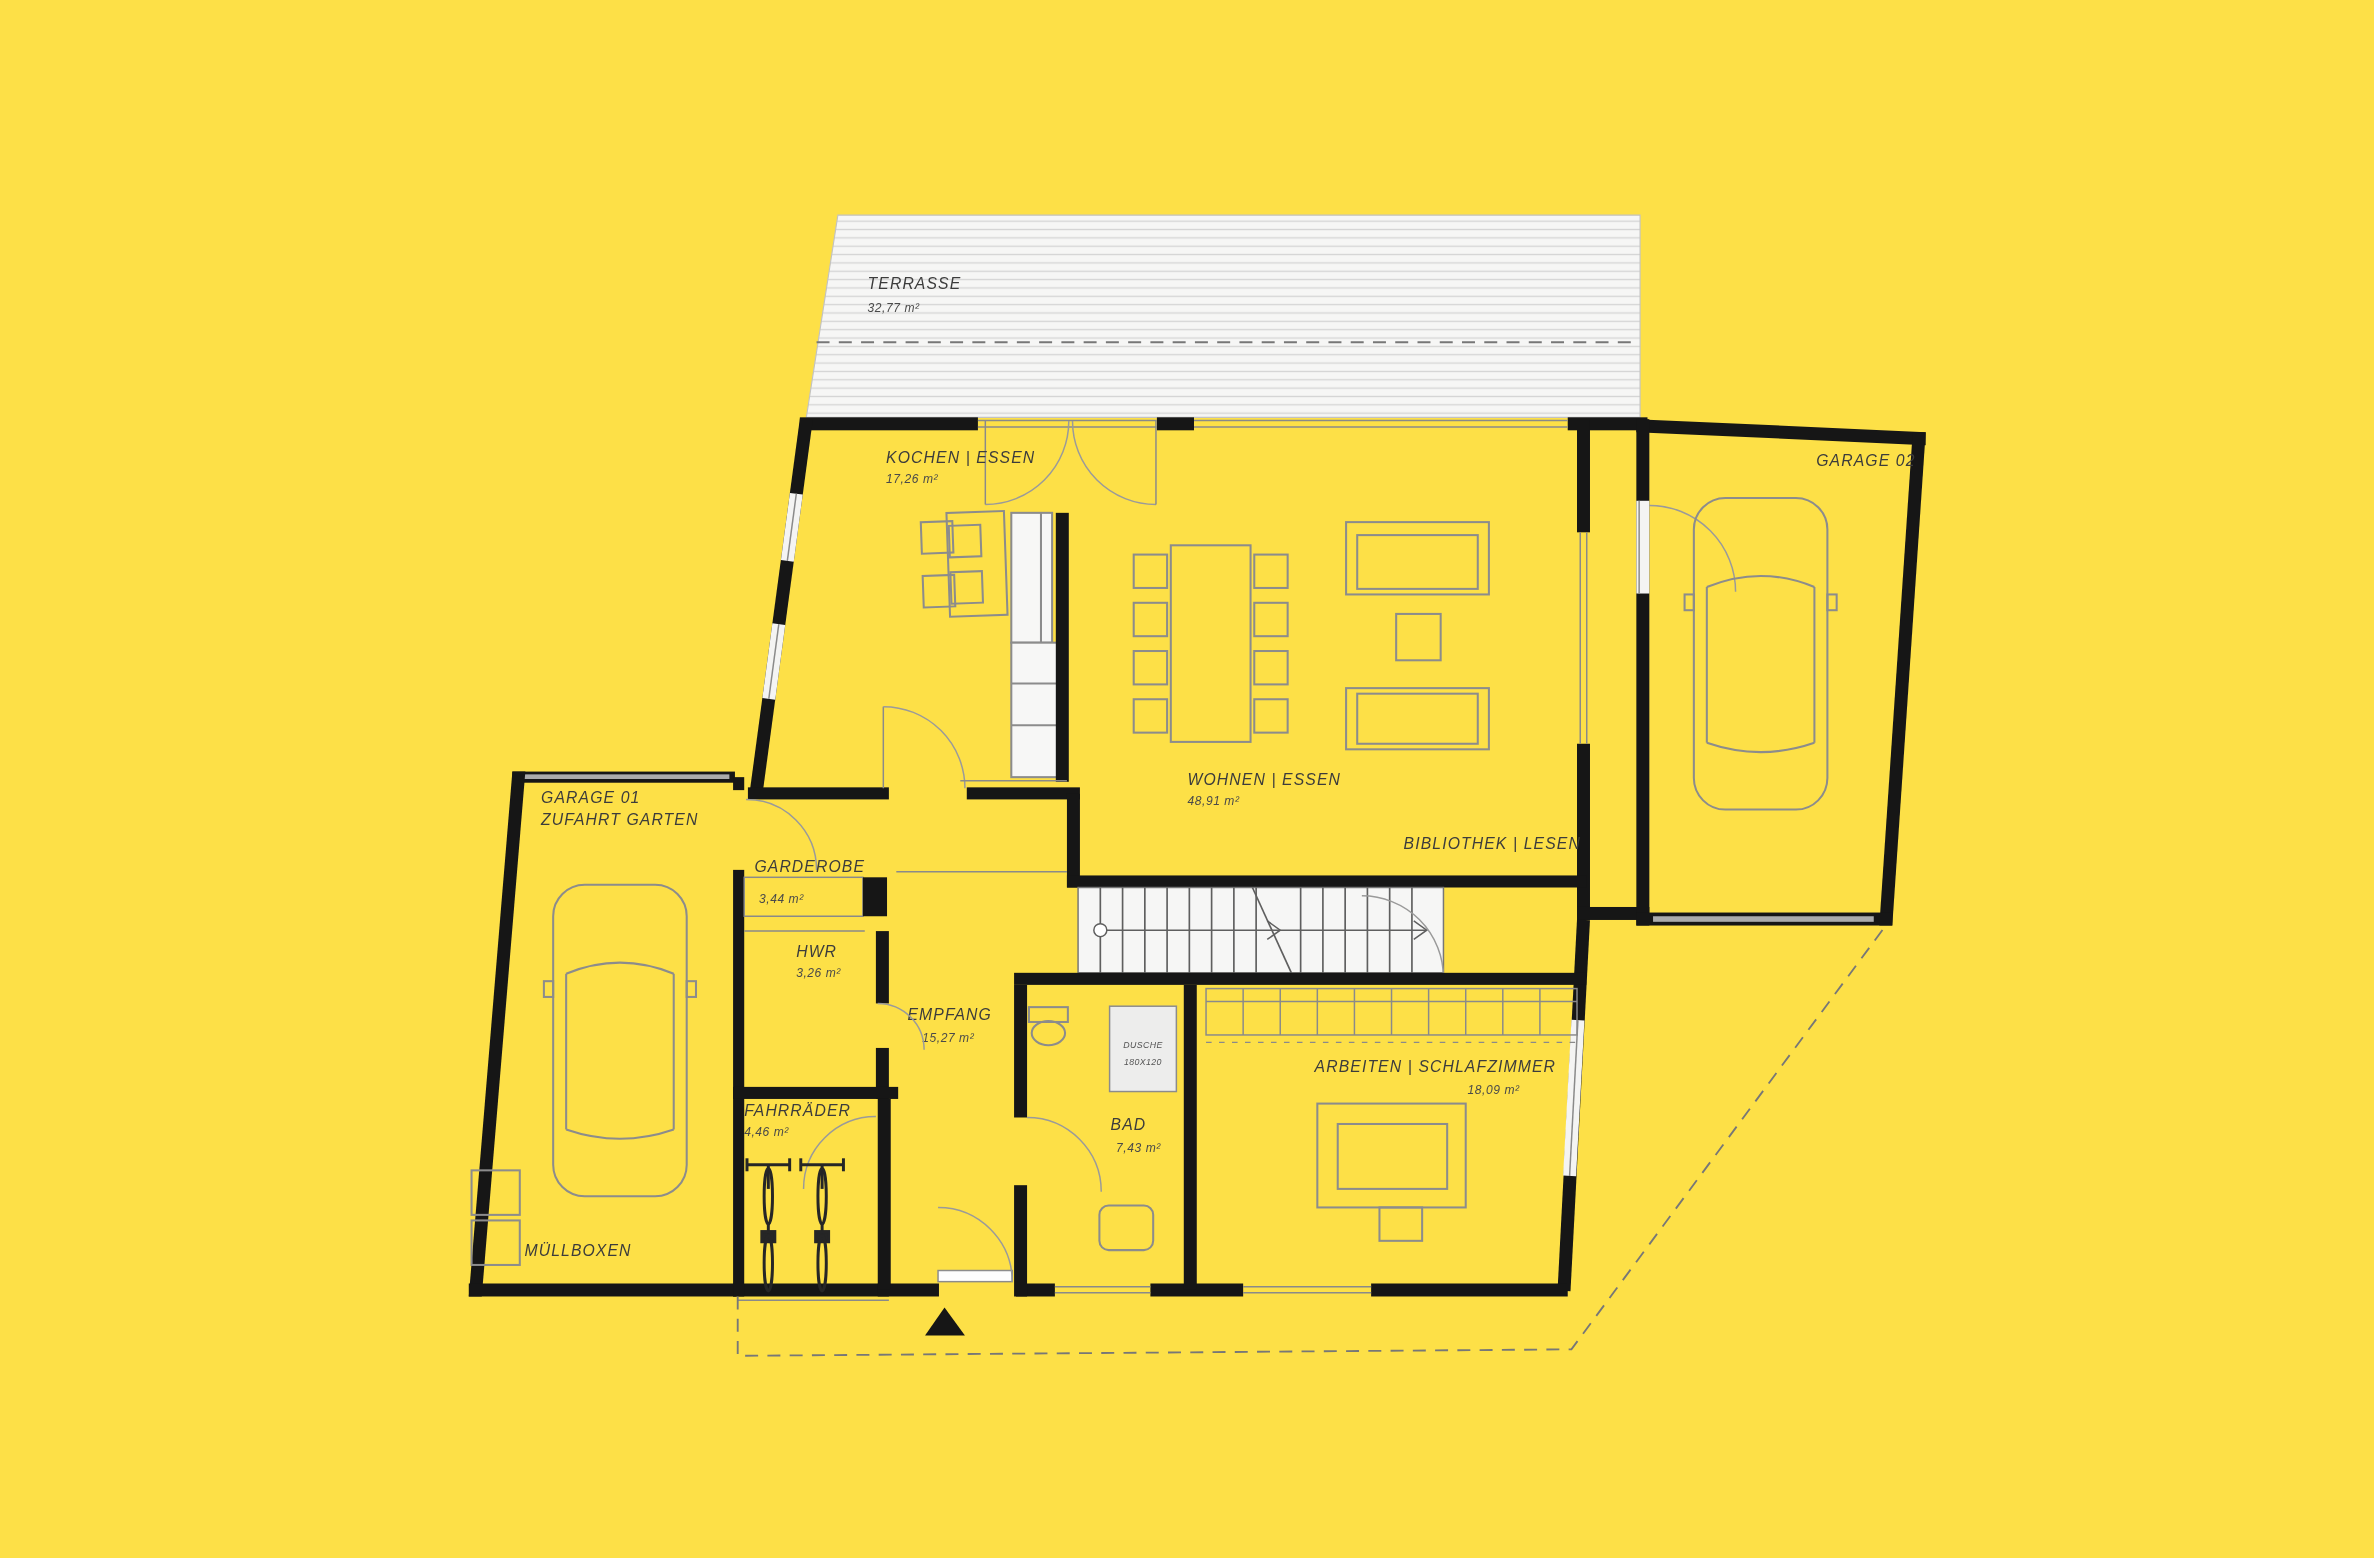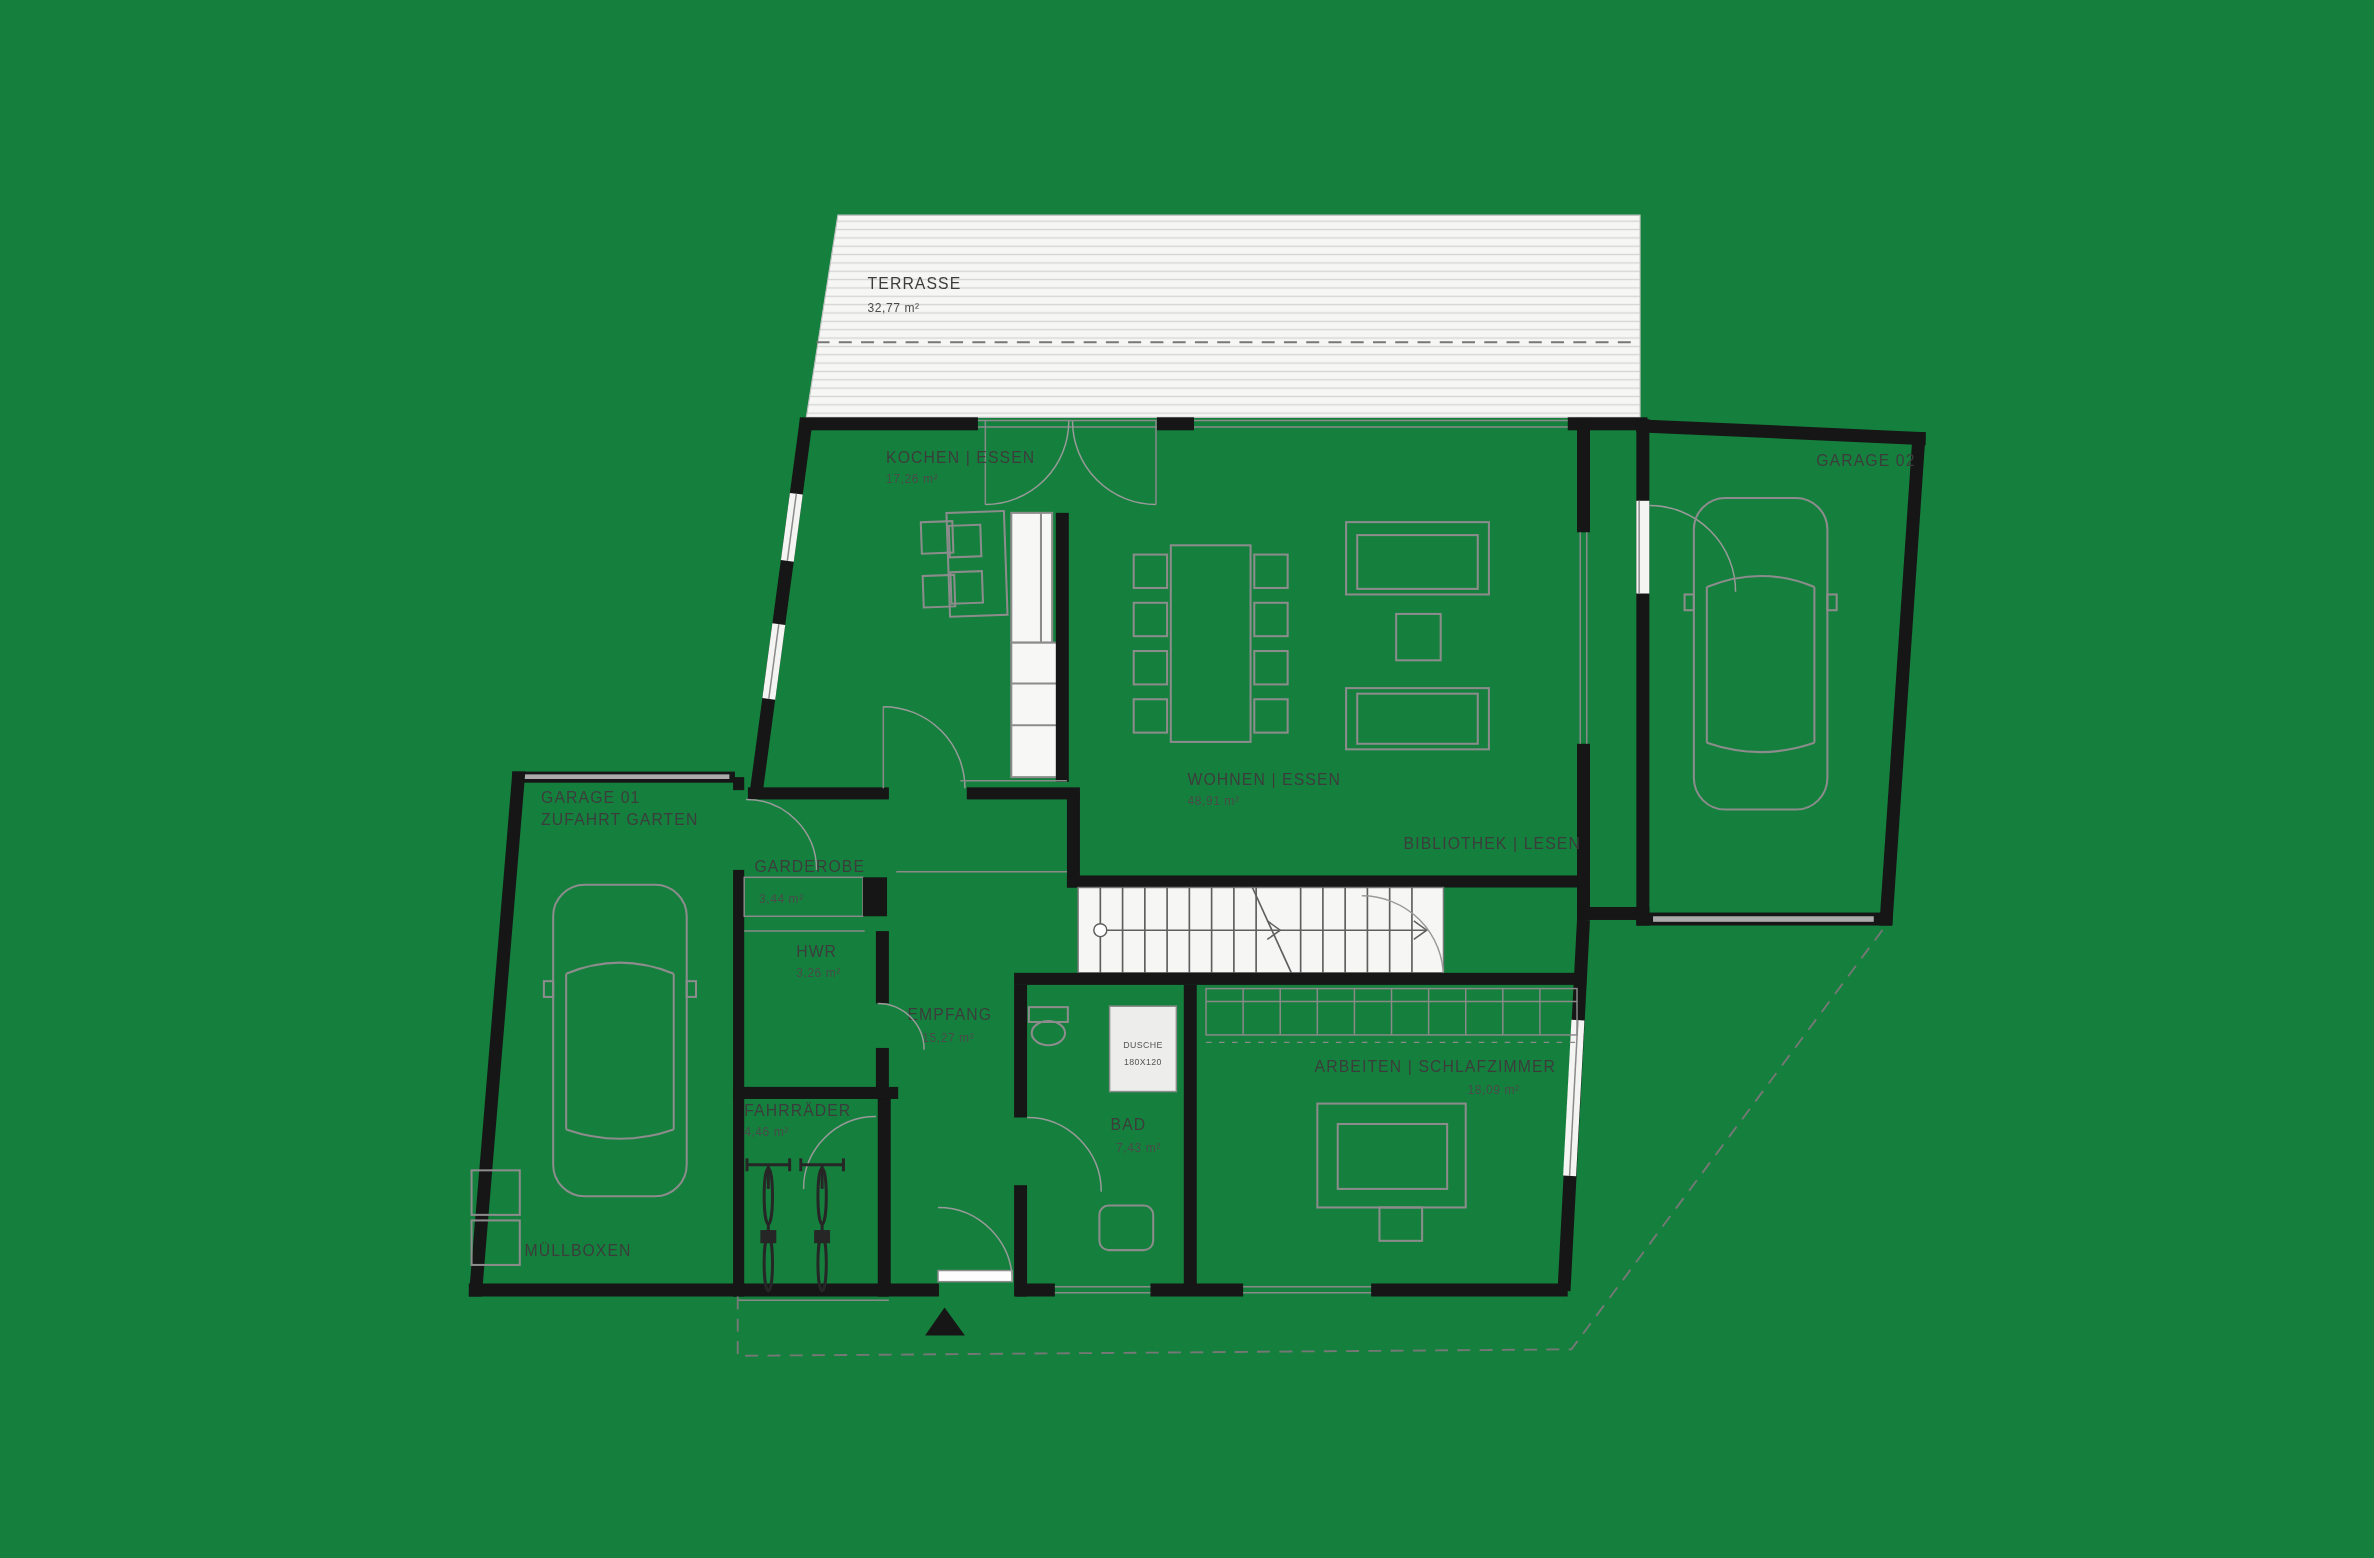--- a/index.html
+++ b/index.html
@@ -1,16 +1,16 @@
 <!DOCTYPE html>
 <html style="font-size:15px"><head>
 <meta charset="utf-8">
 <style>
   html,body{margin:0;padding:0;background:#f3f3f2;}
-  .stage{position:relative;width:2375px;height:1558px;background:#15803d;overflow:hidden;}
+  .stage{position:relative;width:2375px;height:1558px;background:#fde047;overflow:hidden;font-style:italic;}
   svg{position:absolute;left:0;top:0;display:block;}
   .lbl{font-family:"Liberation Sans",sans-serif;font-size:17px;fill:#3c3c3c;letter-spacing:1.2px;}
   .area{font-family:"Liberation Sans",sans-serif;font-size:13px;fill:#4a4a4a;letter-spacing:.6px;}
   .tiny{font-family:"Liberation Sans",sans-serif;font-size:9.5px;fill:#555;letter-spacing:.4px;}
   .wall{fill:#161616;stroke:none;}
   .thin{stroke:#8a8a8a;stroke-width:1.6;fill:none;}
   .furn{stroke:#8c8c8c;stroke-width:2.2;fill:none;}
   .furnf{stroke:#8c8c8c;stroke-width:2.2;fill:#f7f7f6;}
   .arc{stroke:#9a9a9a;stroke-width:1.6;fill:none;}
   .tread{stroke:#5f5f5f;stroke-width:1.8;}

